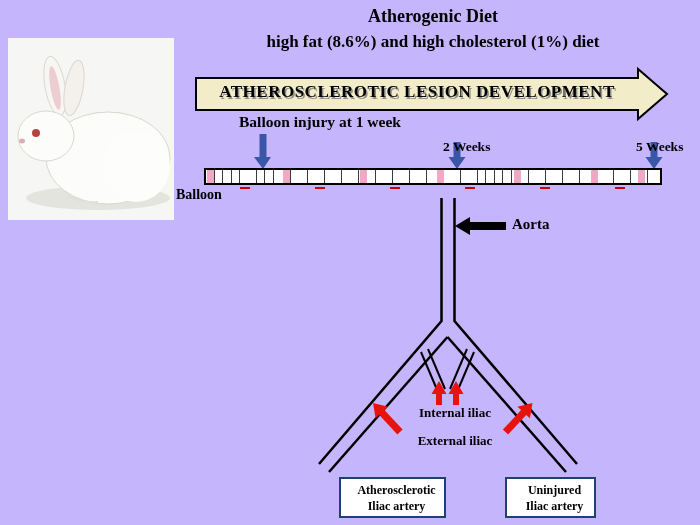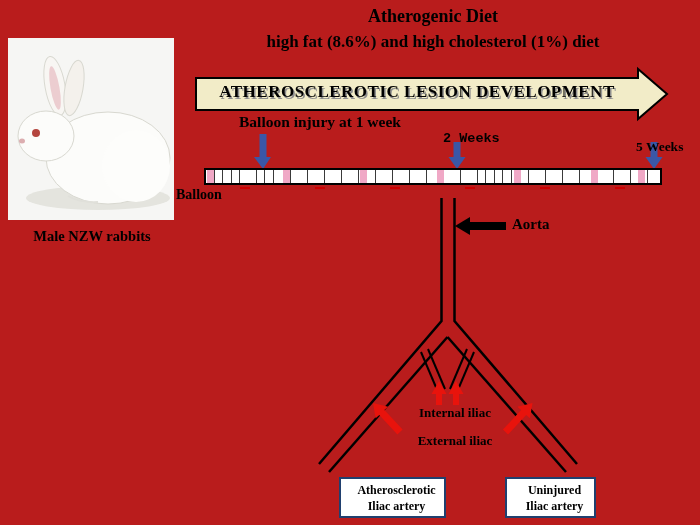--- a/index.html
+++ b/index.html
@@ -1,26 +1,26 @@
 <!DOCTYPE html>
 <html><head>
 <meta charset="utf-8">
 <style>
   html,body{margin:0;padding:0;background:#ffffff;}
-  .canvas{position:relative;width:700px;height:525px;background:#b91c1c;overflow:hidden;
+  .canvas{position:relative;width:700px;height:525px;background:#c4b5fd;overflow:hidden;
           font-family:"Liberation Serif",serif;font-weight:bold;color:#000;}
   .abs{position:absolute;}
   svg.overlay{position:absolute;left:0;top:0;}
   .t{position:absolute;font-weight:bold;white-space:nowrap;}
   .title{left:200px;top:6px;width:466px;text-align:center;font-size:18px;}
   .subtitle{left:180px;top:32px;width:506px;text-align:center;font-size:17px;}
   .banner-label{left:198px;top:82px;width:438px;text-align:center;font-size:17px;
                 letter-spacing:.5px;text-shadow:1.5px 1.5px 0 #8f8f8f;}
   .balloon{left:211px;top:113px;font-size:15.5px;margin-left:28px;}
-  .wk2{left:443px;top:131px;font-size:13.5px;font-family:Liberation Mono, monospace;}
+  .wk2{left:443px;top:139px;font-size:13.5px;}
   .wk4{left:636px;top:139px;font-size:13.5px;}
   .tl{left:176px;top:187px;font-size:14px;}
   .rabbit-cap{left:10px;top:228px;width:164px;text-align:center;font-size:14.5px;}
   .aorta-label{left:512px;top:216px;font-size:15px;}
   .internal{left:402px;top:405px;width:106px;text-align:center;font-size:13px;}
   .external{left:402px;top:433px;width:106px;text-align:center;font-size:13px;
             line-height:15px;white-space:normal;}
   .external span{display:block;}
   .ruler{position:absolute;left:204px;top:168px;width:458px;height:17px;
          box-sizing:border-box;border:2px solid #000;
@@ -110,21 +110,20 @@
   <div class="dash" style="left:540px"></div>
   <div class="dash" style="left:615px"></div>
 
   <div class="t title">Atherogenic Diet</div>
   <div class="t subtitle">high fat (8.6%) and high cholesterol (1%) diet</div>
   <div class="t banner-label">ATHEROSCLEROTIC LESION DEVELOPMENT</div>
   <div class="t balloon">Balloon injury at 1 week</div>
   <div class="t wk2">2 Weeks</div>
   <div class="t wk4">5 Weeks</div>
   <div class="t tl">Balloon</div>
-  <div class="t rabbit-cap">Male NZW rabbits</div>
   <div class="t aorta-label">Aorta</div>
   <div class="t internal">Internal iliac</div>
   <div class="t external">
     <span>External iliac</span>
   </div>
 
   <div class="box box-left">
     <span>Atherosclerotic</span>
     <span>Iliac artery</span>
   </div>

